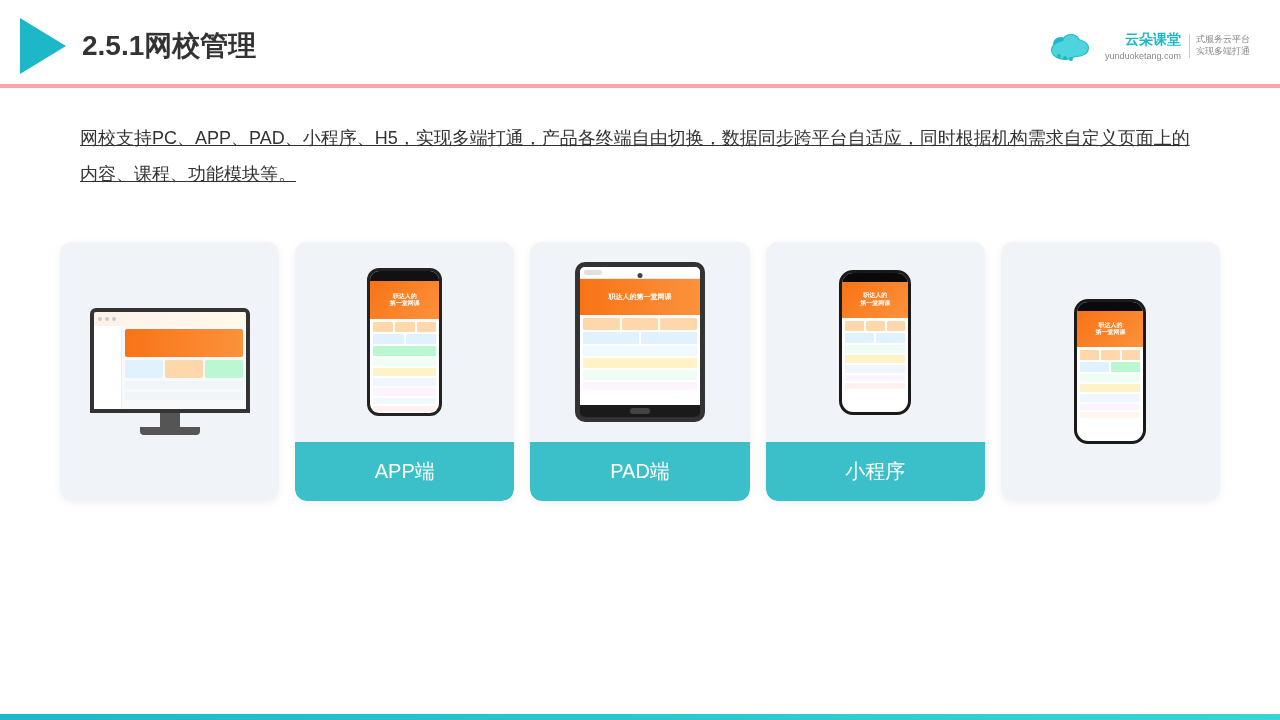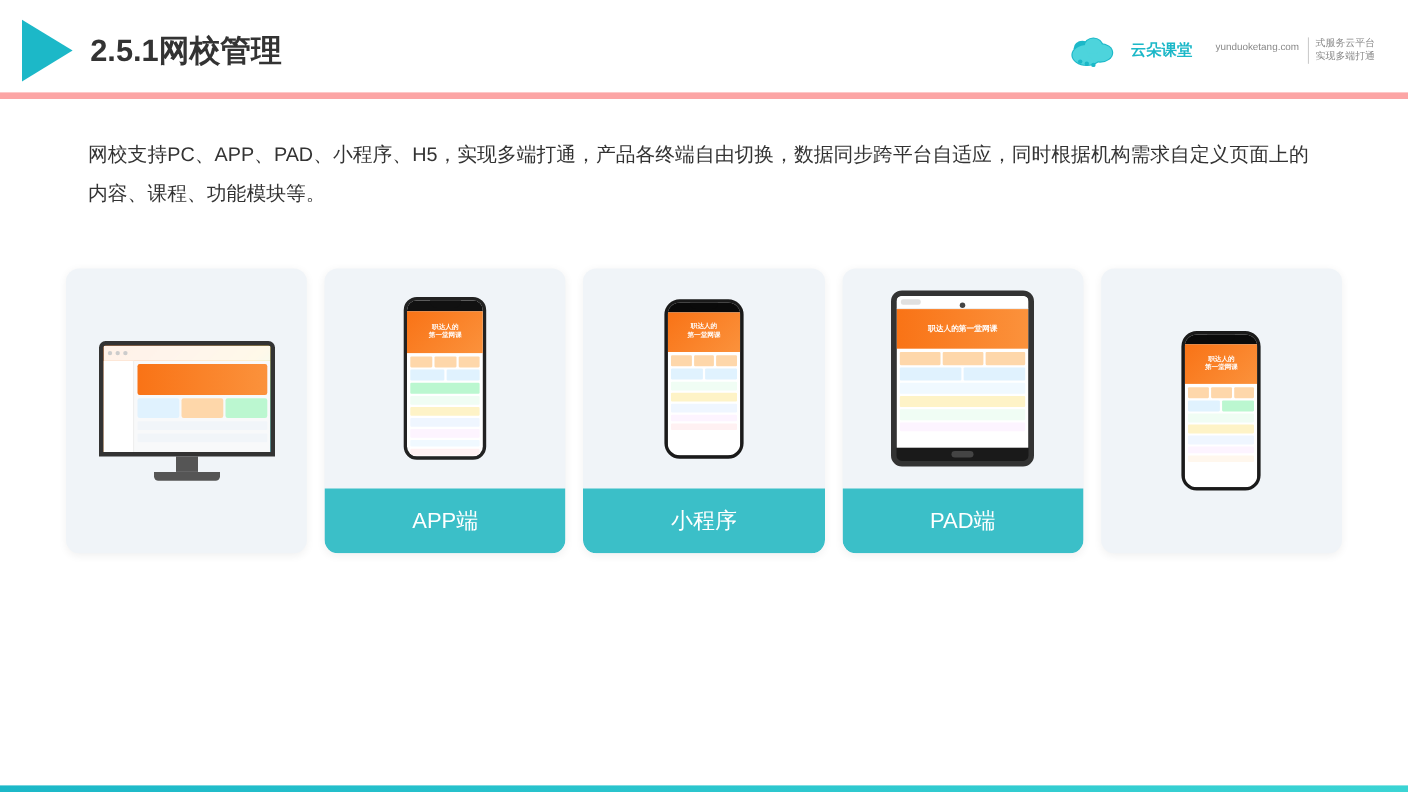--- a/index.html
+++ b/index.html
@@ -11,21 +11,21 @@
       overflow: hidden;
       position: relative;
     }
 
     
     .header {
       display: flex;
       align-items: center;
       justify-content: space-between;
       padding: 18px 30px 10px 20px;
-      border-bottom: 6px solid #fca5a5;
+      border-bottom: 4px solid #fca5a5;
       text-align: right;
     }
     .header-left {
       display: flex;
       align-items: center;
       gap: 16px;
     }
     .logo-triangle {
       width: 0;
       height: 0;
@@ -50,25 +50,24 @@
     }
     .cloud-icon-wrap {
       position: relative;
     }
     .cloud-svg {
       width: 52px;
       height: 36px;
     }
     .brand-text-wrap {
       display: flex;
-      flex-direction: row;
+      flex-direction: column;
       font-size: 10px;
       color: #555;
       line-height: 1.4;
-      gap: 21px;
     }
     .brand-name {
       font-size: 14px;
       color: #1cb8c8;
       font-weight: bold;
     }
     .brand-url {
       font-size: 9px;
       color: #888;
     }
@@ -79,20 +78,21 @@
       padding-left: 6px;
       line-height: 1.3;
     }
 
     
     .description {
       padding: 32px 80px 10px 80px;
       font-size: 18px;
       color: #333;
       line-height: 2.0;
+      text-decoration: underline;
     }
 
     
     .cards-container {
       display: flex;
       gap: 16px;
       padding: 30px 60px 30px 60px;
       justify-content: center;
       margin-top: 10px;
     }
@@ -435,53 +435,20 @@
               <div style="height:8px;background:#eff6ff;border-radius:1px;margin-bottom:2px;"></div>
               <div style="height:8px;background:#fdf4ff;border-radius:1px;margin-bottom:2px;"></div>
               <div style="height:6px;background:#f0f9ff;border-radius:1px;margin-bottom:2px;"></div>
               <div style="height:6px;background:#fff1f2;border-radius:1px;"></div>
             </div>
           </div>
         </div>
       </div>
     </div>
     <div class="card-label">APP端</div>
-  </div>
-
-  <div class="card">
-    <div class="card-image-area">
-      <div class="phone-wrap">
-        <div class="mini-phone-body">
-          <div class="mini-notch"></div>
-          <div class="phone-screen">
-            <div style="height:9px;background:#0a0a0a;"></div>
-            <div class="phone-top-banner" style="height:36px;">
-              <div class="phone-banner-text">职达人的<br>第一堂网课</div>
-            </div>
-            <div class="phone-body-content">
-              <div class="phone-row">
-                <div class="phone-block orange"></div>
-                <div class="phone-block orange"></div>
-                <div class="phone-block orange"></div>
-              </div>
-              <div class="phone-row">
-                <div class="phone-block"></div>
-                <div class="phone-block"></div>
-              </div>
-              <div style="height:8px;background:#f0fdf4;border-radius:1px;margin-bottom:2px;"></div>
-              <div style="height:8px;background:#fef3c7;border-radius:1px;margin-bottom:2px;"></div>
-              <div style="height:8px;background:#eff6ff;border-radius:1px;margin-bottom:2px;"></div>
-              <div style="height:6px;background:#fdf4ff;border-radius:1px;margin-bottom:2px;"></div>
-              <div style="height:6px;background:#fff1f2;border-radius:1px;"></div>
-            </div>
-          </div>
-        </div>
-      </div>
-    </div>
-    <div class="card-label">小程序</div>
   </div>
 
   <div class="card">
     <div class="card-image-area">
       <div class="tablet-wrap">
         <div class="tablet-body">
           <div class="tablet-camera"></div>
           <div class="tablet-screen">
             <div class="tablet-screen-inner">
               <div class="tablet-nav">
@@ -525,20 +492,53 @@
               <div class="phone-banner-text">职达人的<br>第一堂网课</div>
             </div>
             <div class="phone-body-content">
               <div class="phone-row">
                 <div class="phone-block orange"></div>
                 <div class="phone-block orange"></div>
                 <div class="phone-block orange"></div>
               </div>
               <div class="phone-row">
                 <div class="phone-block"></div>
+                <div class="phone-block"></div>
+              </div>
+              <div style="height:8px;background:#f0fdf4;border-radius:1px;margin-bottom:2px;"></div>
+              <div style="height:8px;background:#fef3c7;border-radius:1px;margin-bottom:2px;"></div>
+              <div style="height:8px;background:#eff6ff;border-radius:1px;margin-bottom:2px;"></div>
+              <div style="height:6px;background:#fdf4ff;border-radius:1px;margin-bottom:2px;"></div>
+              <div style="height:6px;background:#fff1f2;border-radius:1px;"></div>
+            </div>
+          </div>
+        </div>
+      </div>
+    </div>
+    <div class="card-label">小程序</div>
+  </div>
+
+  <div class="card">
+    <div class="card-image-area">
+      <div class="phone-wrap">
+        <div class="mini-phone-body">
+          <div class="mini-notch"></div>
+          <div class="phone-screen">
+            <div style="height:9px;background:#0a0a0a;"></div>
+            <div class="phone-top-banner" style="height:36px;">
+              <div class="phone-banner-text">职达人的<br>第一堂网课</div>
+            </div>
+            <div class="phone-body-content">
+              <div class="phone-row">
+                <div class="phone-block orange"></div>
+                <div class="phone-block orange"></div>
+                <div class="phone-block orange"></div>
+              </div>
+              <div class="phone-row">
+                <div class="phone-block"></div>
                 <div class="phone-block green"></div>
               </div>
               <div style="height:8px;background:#f0fdf4;border-radius:1px;margin-bottom:2px;"></div>
               <div style="height:8px;background:#fef3c7;border-radius:1px;margin-bottom:2px;"></div>
               <div style="height:8px;background:#eff6ff;border-radius:1px;margin-bottom:2px;"></div>
               <div style="height:6px;background:#fdf4ff;border-radius:1px;margin-bottom:2px;"></div>
               <div style="height:6px;background:#fff7ed;border-radius:1px;"></div>
             </div>
           </div>
         </div>

